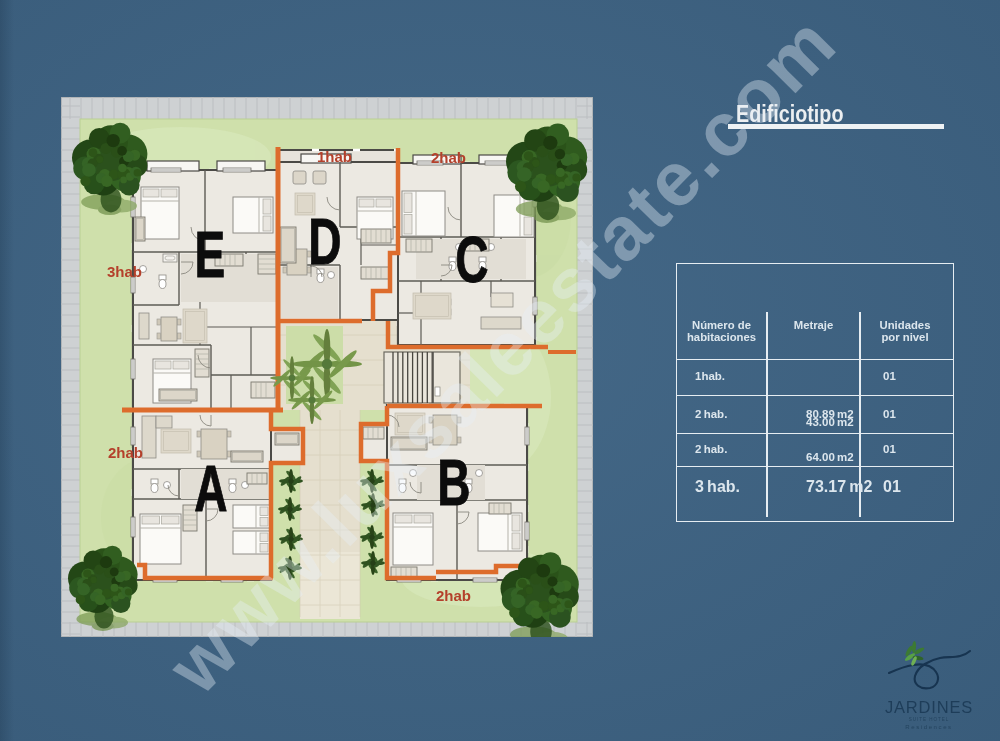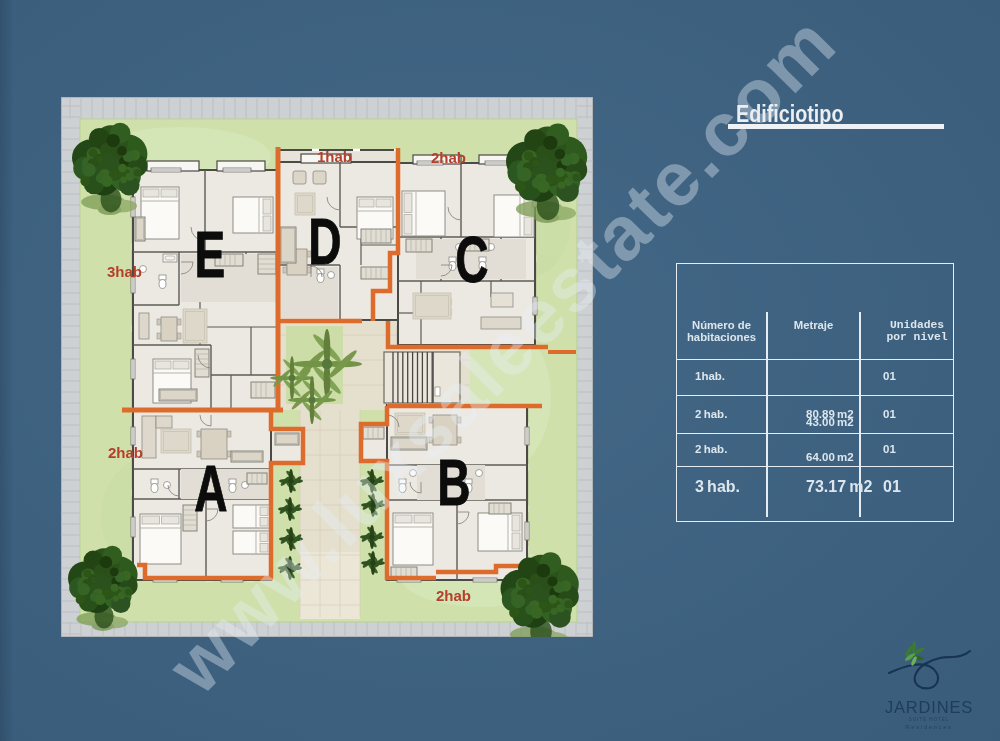--- a/index.html
+++ b/index.html
@@ -951,21 +951,21 @@
 <div class="abs" style="left:736px;top:101px;font-size:23.5px;font-weight:bold;color:#eceff1;transform:scaleX(0.84);transform-origin:0 0;white-space:nowrap;">Edificiotipo</div>
 
 <div class="abs" style="left:728px;top:124px;width:216px;height:5px;background:#eef2f4;"></div>
 
 <div class="abs" style="left:676px;top:263px;width:276px;height:257px;border:1.5px solid #e6edf2;color:#dce6ed;font-weight:bold;">
 
 
   <div class="abs" style="left:0;top:48px;width:100%;height:47px;border-bottom:1.5px solid #e6edf2;font-size:11.3px;">
     <div class="abs" style="left:0;top:7px;width:89px;text-align:center;">Número de<br>habitaciones</div>
     <div class="abs" style="left:91px;top:7px;width:91px;text-align:center;">Metraje</div>
-    <div class="abs" style="left:196px;top:7px;width:88px;text-align:center;font-family:Liberation Mono, monospace;">Unidades<br>por nivel</div>
+    <div class="abs" style="left:184px;top:7px;width:88px;text-align:center;">Unidades<br>por nivel</div>
   </div>
 
   <div class="abs" style="left:89px;top:48px;width:1.5px;height:205px;background:#e6edf2;"></div>
 
   <div class="abs" style="left:182px;top:48px;width:1.5px;height:205px;background:#e6edf2;"></div>
 
   <div class="abs" style="left:0;top:95px;width:100%;height:36px;border-bottom:1.5px solid #e6edf2;font-size:11.5px;text-align:center;">
     <div class="abs" style="left:18px;top:11px;">1hab.</div>
     <div class="abs" style="left:129px;top:13px;margin-top:44px;">43.00 m2</div>
     <div class="abs" style="left:206px;top:11px;">01</div>

